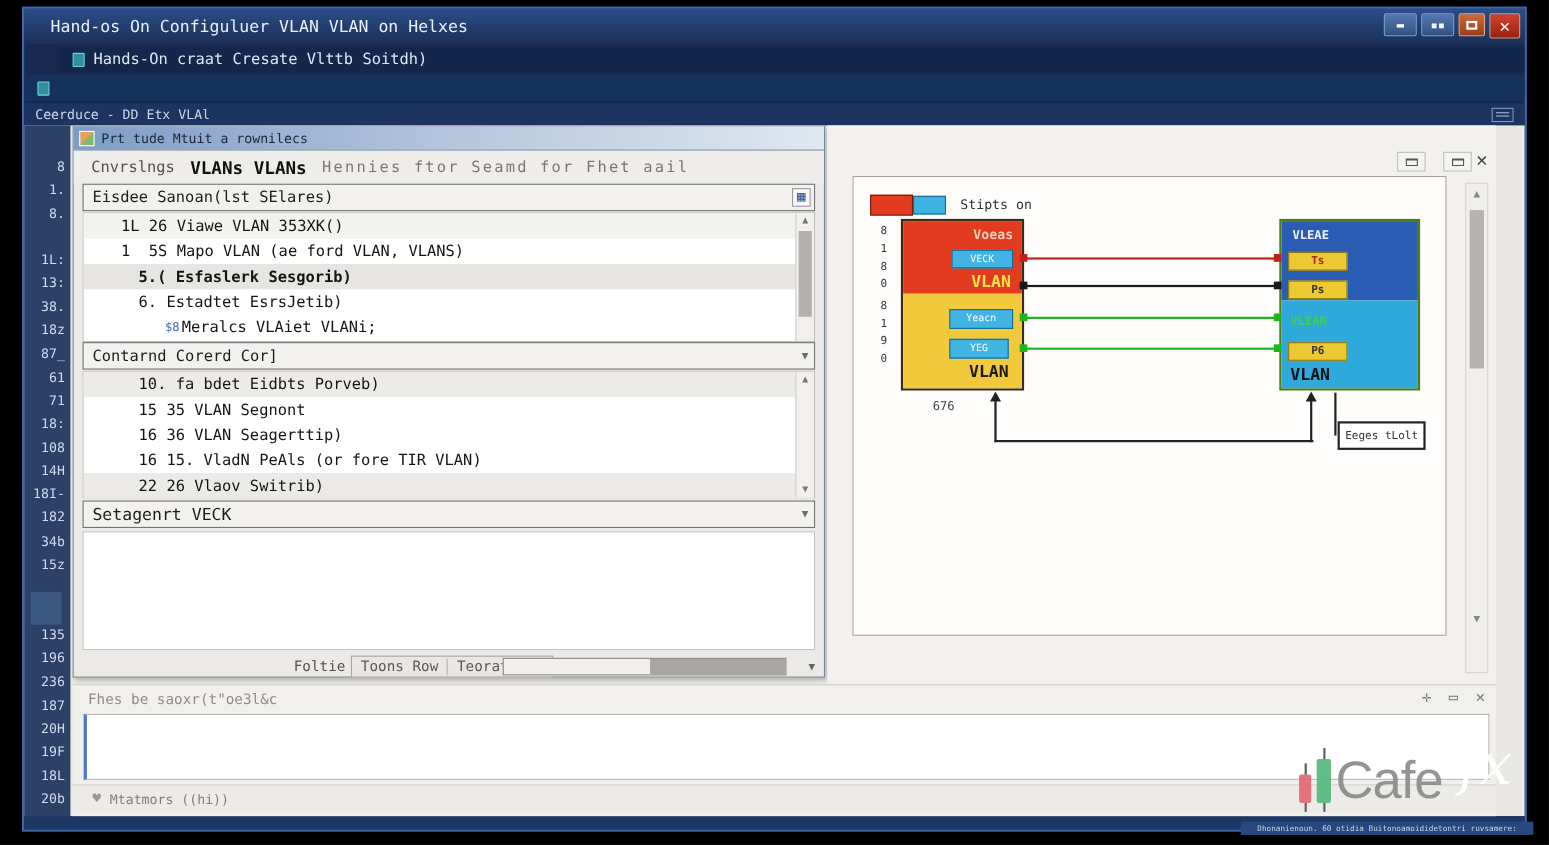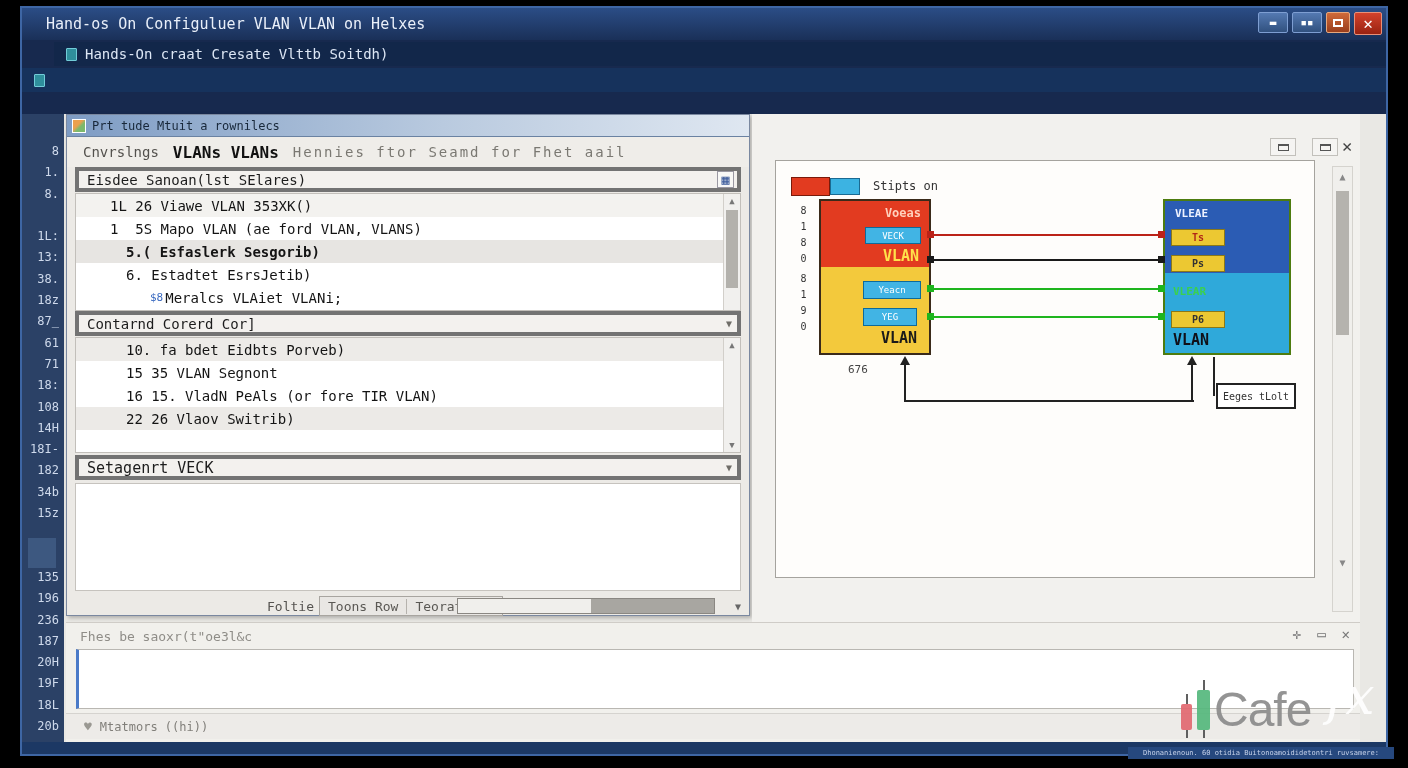--- a/index.html
+++ b/index.html
@@ -48,21 +48,21 @@
     border-bottom:1px solid #6a82a2; display:flex; align-items:center; gap:6px;
     padding-left:5px; color:#18283a; font-size:12px; }
   .dlg-ico { width:14px; height:14px; border:1px solid #fff;
     background:linear-gradient(135deg,#eba04e 40%,#7cb96c 60%); }
   .dlg-header { position:absolute; left:0; top:22px; right:0; height:30px; background:#efede9;
     display:flex; align-items:center; gap:14px; padding-left:16px; }
   .hdr-pre { color:#53514d; font-size:14px; }
   .hdr-bold { color:#111; font-size:16px; font-weight:bold; }
   .hdr-rest { color:#7a7872; font-size:14px; letter-spacing:2px; }
   .secrow { position:absolute; left:8px; right:8px; height:25px; background:#f3f1ee;
-    border:4px solid #737373; display:flex; align-items:center; padding-left:8px;
+    border:1px solid #737373; display:flex; align-items:center; padding-left:8px;
     color:#1c1c1c; font-size:14px; }
   .secrow .flex1 { flex:1; }
   .grid-ico { width:17px; height:17px; border:1px solid #9a98a2; background:#f8f8f6;
     color:#3a5a9a; font-size:13px; line-height:15px; text-align:center; margin-right:3px; }
   .arr { color:#6f6d68; font-size:10px; margin-right:5px; }
   .list { position:absolute; left:8px; right:8px; background:#fff; border:1px solid #c2bfba; }
   .lrow { height:23.1px; display:flex; align-items:center; font-size:14px; color:#141414;
     white-space:pre; }
   .hl1 { background:#f3f2ef; } .hlsel { background:#e7e5e2; font-weight:bold; }
   .hl2 { background:#edebe8; } .hl3 { background:#eceae7; }
@@ -168,20 +168,28 @@
   </div>
 
   <div class="subrow rowA">
     <span class="doc-ico"></span>
     <span>Hands-On craat Cresate Vlttb Soitdh)</span>
   </div>
   <div class="subrow rowB">
     <span class="doc-ico"></span>
   </div>
 
+  <div class="menurow">
+    <span>Ceerduce - DD Etx VLAl</span>
+    <span class="spacer"></span>
+    <span class="hamb">
+        <i></i>
+        <i></i>
+      </span>
+  </div>
 
   <div class="content">
 
     <div class="gutter">
       <div class="lines">
           <div class="ln">8</div>
           <div class="ln">1.</div>
           <div class="ln">8.</div>
           <div class="ln"></div>
           <div class="ln">1L:</div>
@@ -243,20 +251,21 @@
 
       <div class="secrow" style="top:196px">
         <span>Contarnd Corerd Cor]</span>
         <span class="flex1"></span>
         <span class="arr">▼</span>
       </div>
 
       <div class="list" style="top:222px; height:116px">
         <div class="lrow hl2 pl50">10. fa bdet Eidbts Porveb)</div>
         <div class="lrow pl50">15 35 VLAN Segnont</div>
+        <div class="lrow pl50">16 36 VLAN Seagerttip)</div>
         <div class="lrow pl50">16 15. VladN PeAls (or fore TIR VLAN)</div>
         <div class="lrow hl3 pl50">22 26 Vlaov Switrib)</div>
         <div class="vsb">
           <div class="up">▲</div>
           <div class="dn">▼</div>
         </div>
       </div>
 
       <div class="secrow" style="top:340px; font-size:15px">
         <span>Setagenrt VECK</span>

